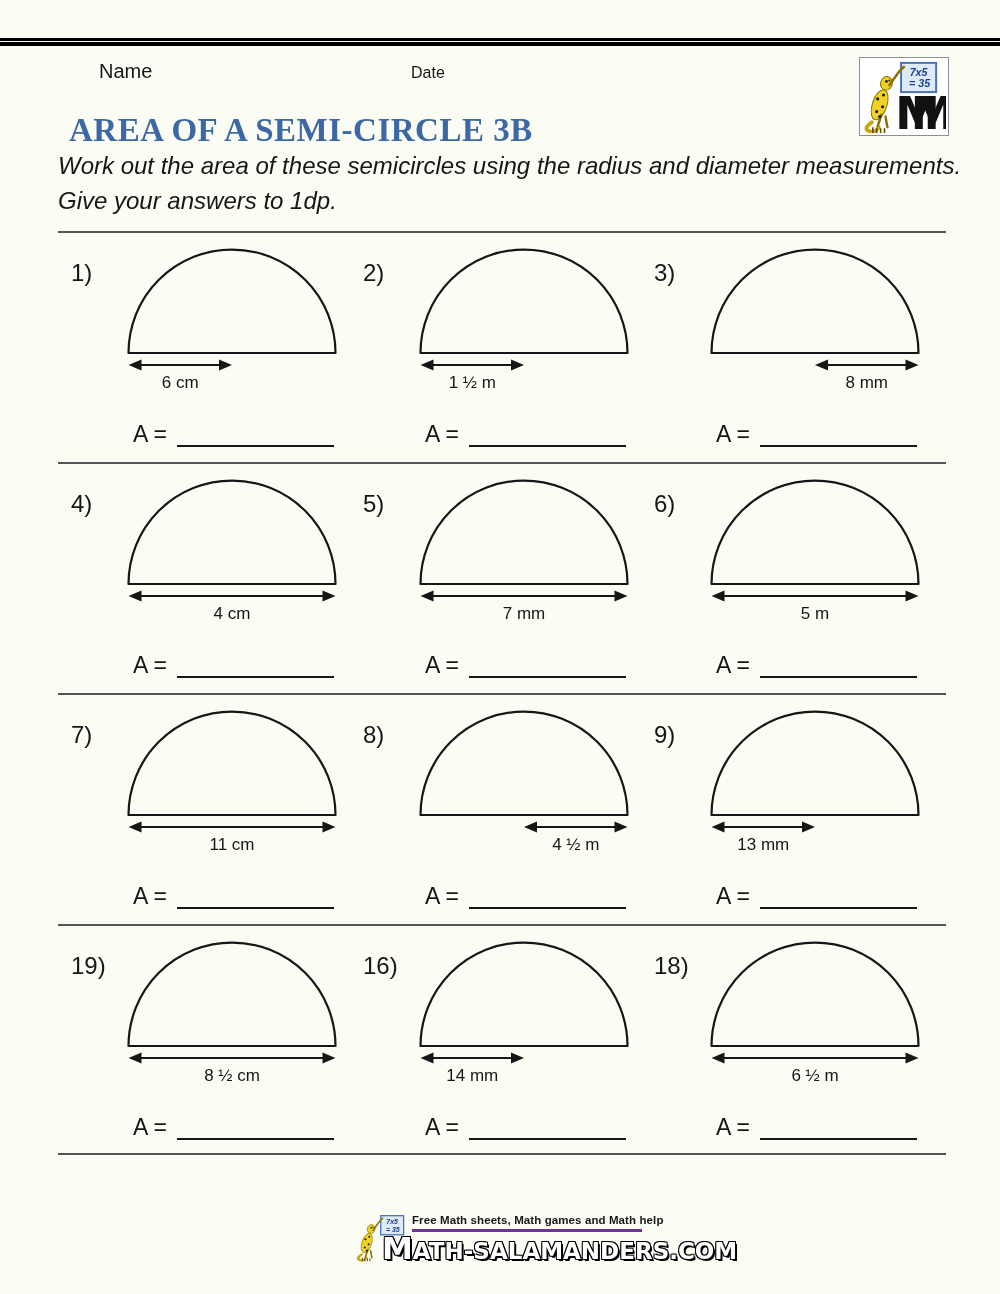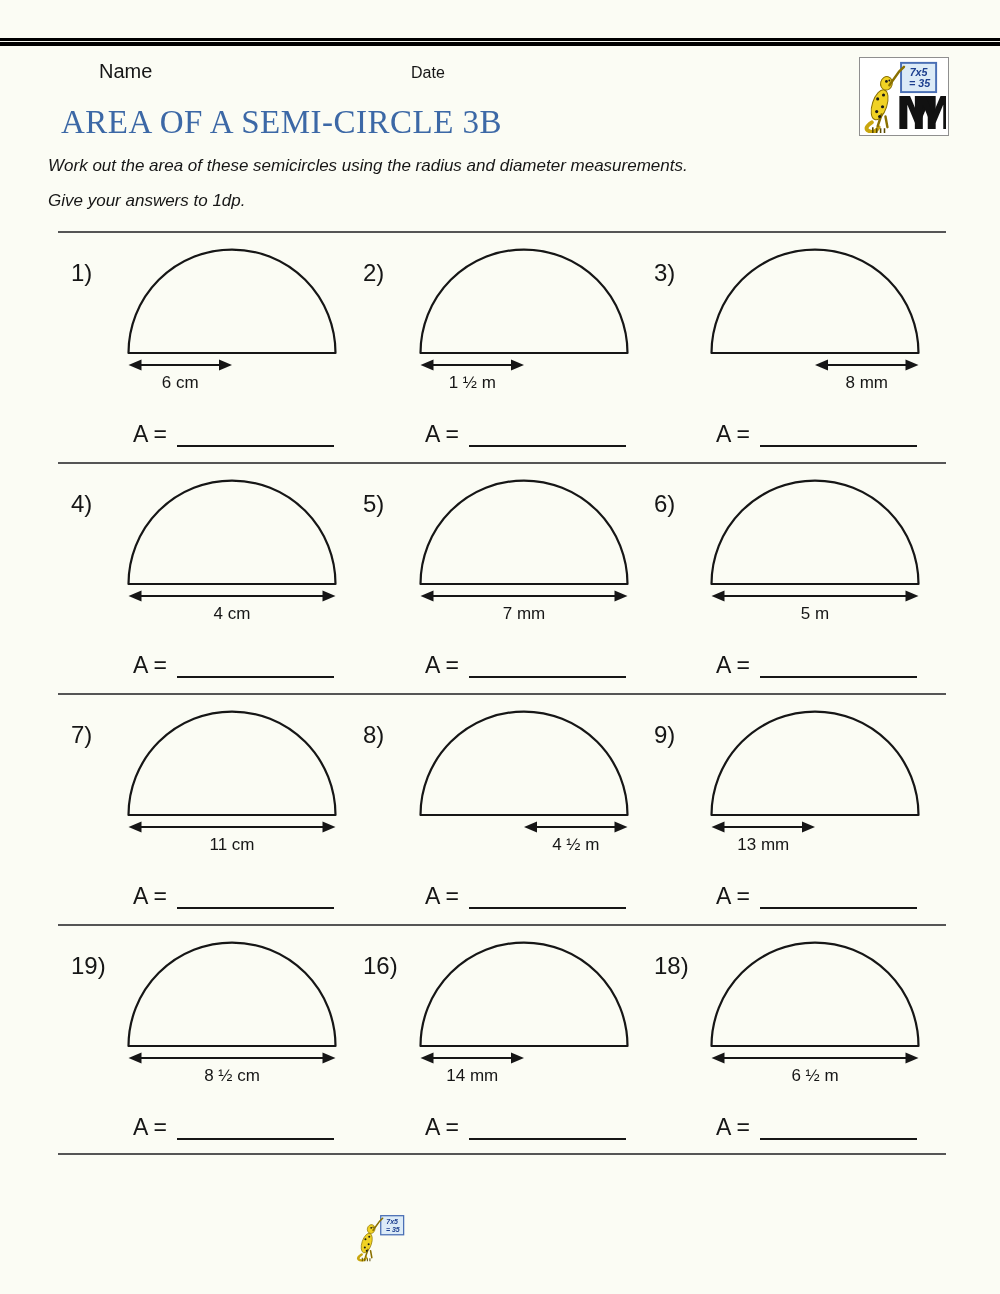--- a/index.html
+++ b/index.html
@@ -9,24 +9,24 @@
     font-family:"Liberation Sans",sans-serif;
   }
   .top-band{position:absolute;top:38px;left:0;width:1000px;height:8px;
     background:linear-gradient(to bottom,#000 0 3px,#f6f6ee 3px 4px,#000 4px 8px);}
   .name-label{position:absolute;left:59px;top:60px;font-size:20px;margin-left:40px;}
   .date-label{position:absolute;left:411px;top:64px;font-size:16px;}
 
   .logo-box{position:absolute;left:859px;top:57px;width:88px;height:77px;
     background:#fff;border:1px solid #8f8f8f;}
 
-  .page-title{position:absolute;left:57px;top:100px;margin:4px;
-    font-family:"Liberation Serif",serif;font-weight:normal;
+  .page-title{position:absolute;left:57px;top:100px;margin:12px;
+    font-family:"Liberation Serif",serif;font-weight:bold;
     font-size:33px;color:#3c68a6;letter-spacing:.5px;}
-  .instructions{position:absolute;left:48px;top:148px;font-size:17px;
+  .instructions{position:absolute;left:58px;top:148px;font-size:24px;
     font-style:italic;line-height:35px;}
   .instructions p{margin:0;}
 
   .sheet{position:absolute;top:231px;left:0;width:1000px;height:924px;}
   .sheet::after{content:"";position:absolute;left:58px;right:54px;bottom:0;
     border-top:2px solid #555;}
   .row{position:relative;height:231px;}
   .row::before{content:"";position:absolute;left:58px;right:54px;top:0;
     border-top:2px solid #555;}
 
@@ -266,13 +266,18 @@
       <span class="aprefix">A =</span><span class="aline"></span>
     </div>
   </div>
     </div>
 </div>
 
 <div class="footer">
   <svg class="f-icon" viewBox="0 0 88 77">
     <use href="#sala-sym" xlink:href="#sala-sym"></use>
   </svg>
+  <div class="f-col">
+    <span class="tagline">Free Math sheets, Math games and Math help</span>
+    <div class="plum-rule"></div>
+    <span class="site">MATH-SALAMANDERS.COM</span>
+  </div>
 </div>
 
 </body></html>

